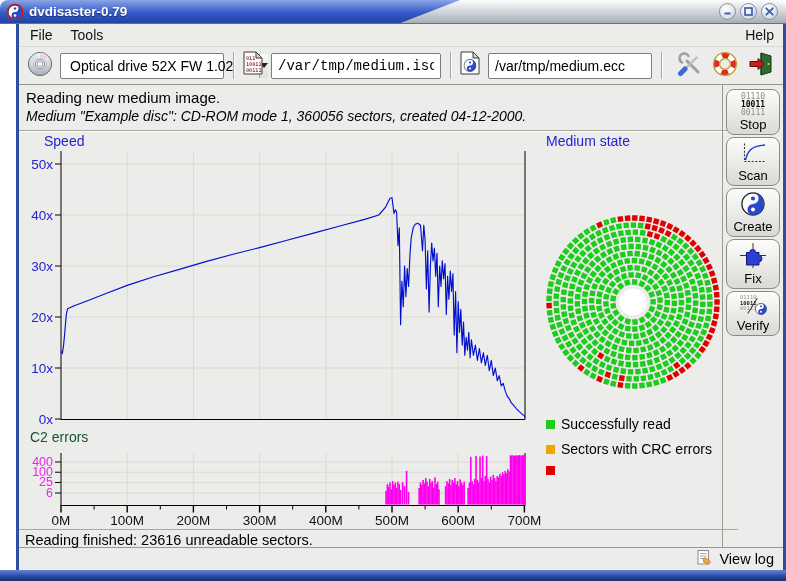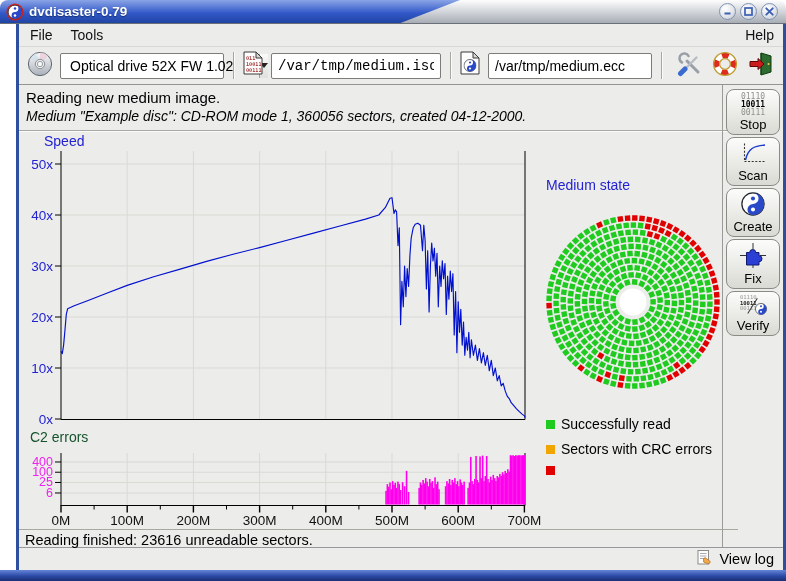--- a/index.html
+++ b/index.html
@@ -812,21 +812,21 @@
             <rect x="613.0" y="194.3" width="5.4" height="5.4" fill="#1ecb1e" transform="rotate(5 615.7 197.0)"></rect>
             <rect x="620.1" y="196.2" width="5.4" height="5.4" fill="#1ecb1e" transform="rotate(26 622.8 198.9)"></rect>
             <rect x="626.0" y="200.6" width="5.4" height="5.4" fill="#1ecb1e" transform="rotate(47 628.7 203.3)"></rect>
             <rect x="630.0" y="206.9" width="5.4" height="5.4" fill="#1ecb1e" transform="rotate(68 632.7 209.6)"></rect>
             <rect x="631.4" y="214.1" width="5.4" height="5.4" fill="#1ecb1e" transform="rotate(89 634.1 216.8)"></rect>
             <rect x="630.1" y="221.4" width="5.4" height="5.4" fill="#1ecb1e" transform="rotate(111 632.8 224.1)"></rect>
             <rect x="626.3" y="227.7" width="5.4" height="5.4" fill="#1ecb1e" transform="rotate(132 629.0 230.4)"></rect>
           </svg>
 
         <div class="chart-label" style="left: 25px; top: 48px; color: rgb(34, 34, 210);">Speed</div>
-        <div class="chart-label" style="left: 527px; top: 48px; color: rgb(34, 34, 210); margin-top: 44px;">Medium state</div>
+        <div class="chart-label" style="left: 527px; top: 48px; color: rgb(34, 34, 210);">Medium state</div>
         <div class="chart-label" style="left: 11px; top: 344px; color: #14532d;">C2 errors</div>
 
         <div class="legend-row" style="top:331px;">
           <span class="legend-sq" style="background-color: rgb(30, 203, 30);"></span>
           <span>Successfully read</span>
         </div>
         <div class="legend-row" style="top:356px;">
           <span class="legend-sq" style="background-color: rgb(240, 165, 0);"></span>
           <span>Sectors with CRC errors</span>
         </div>

